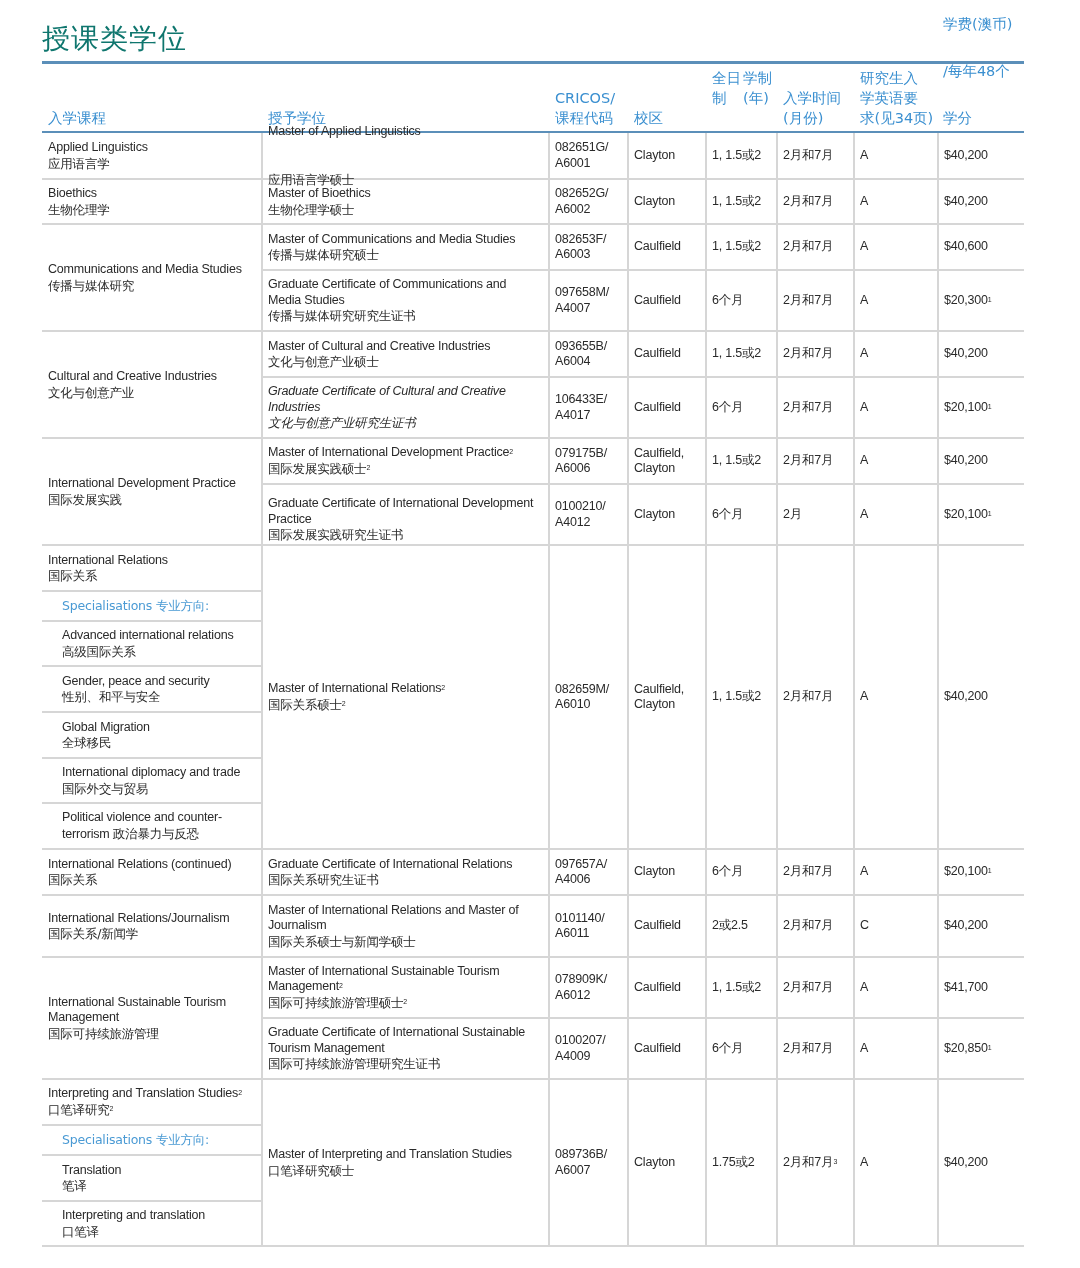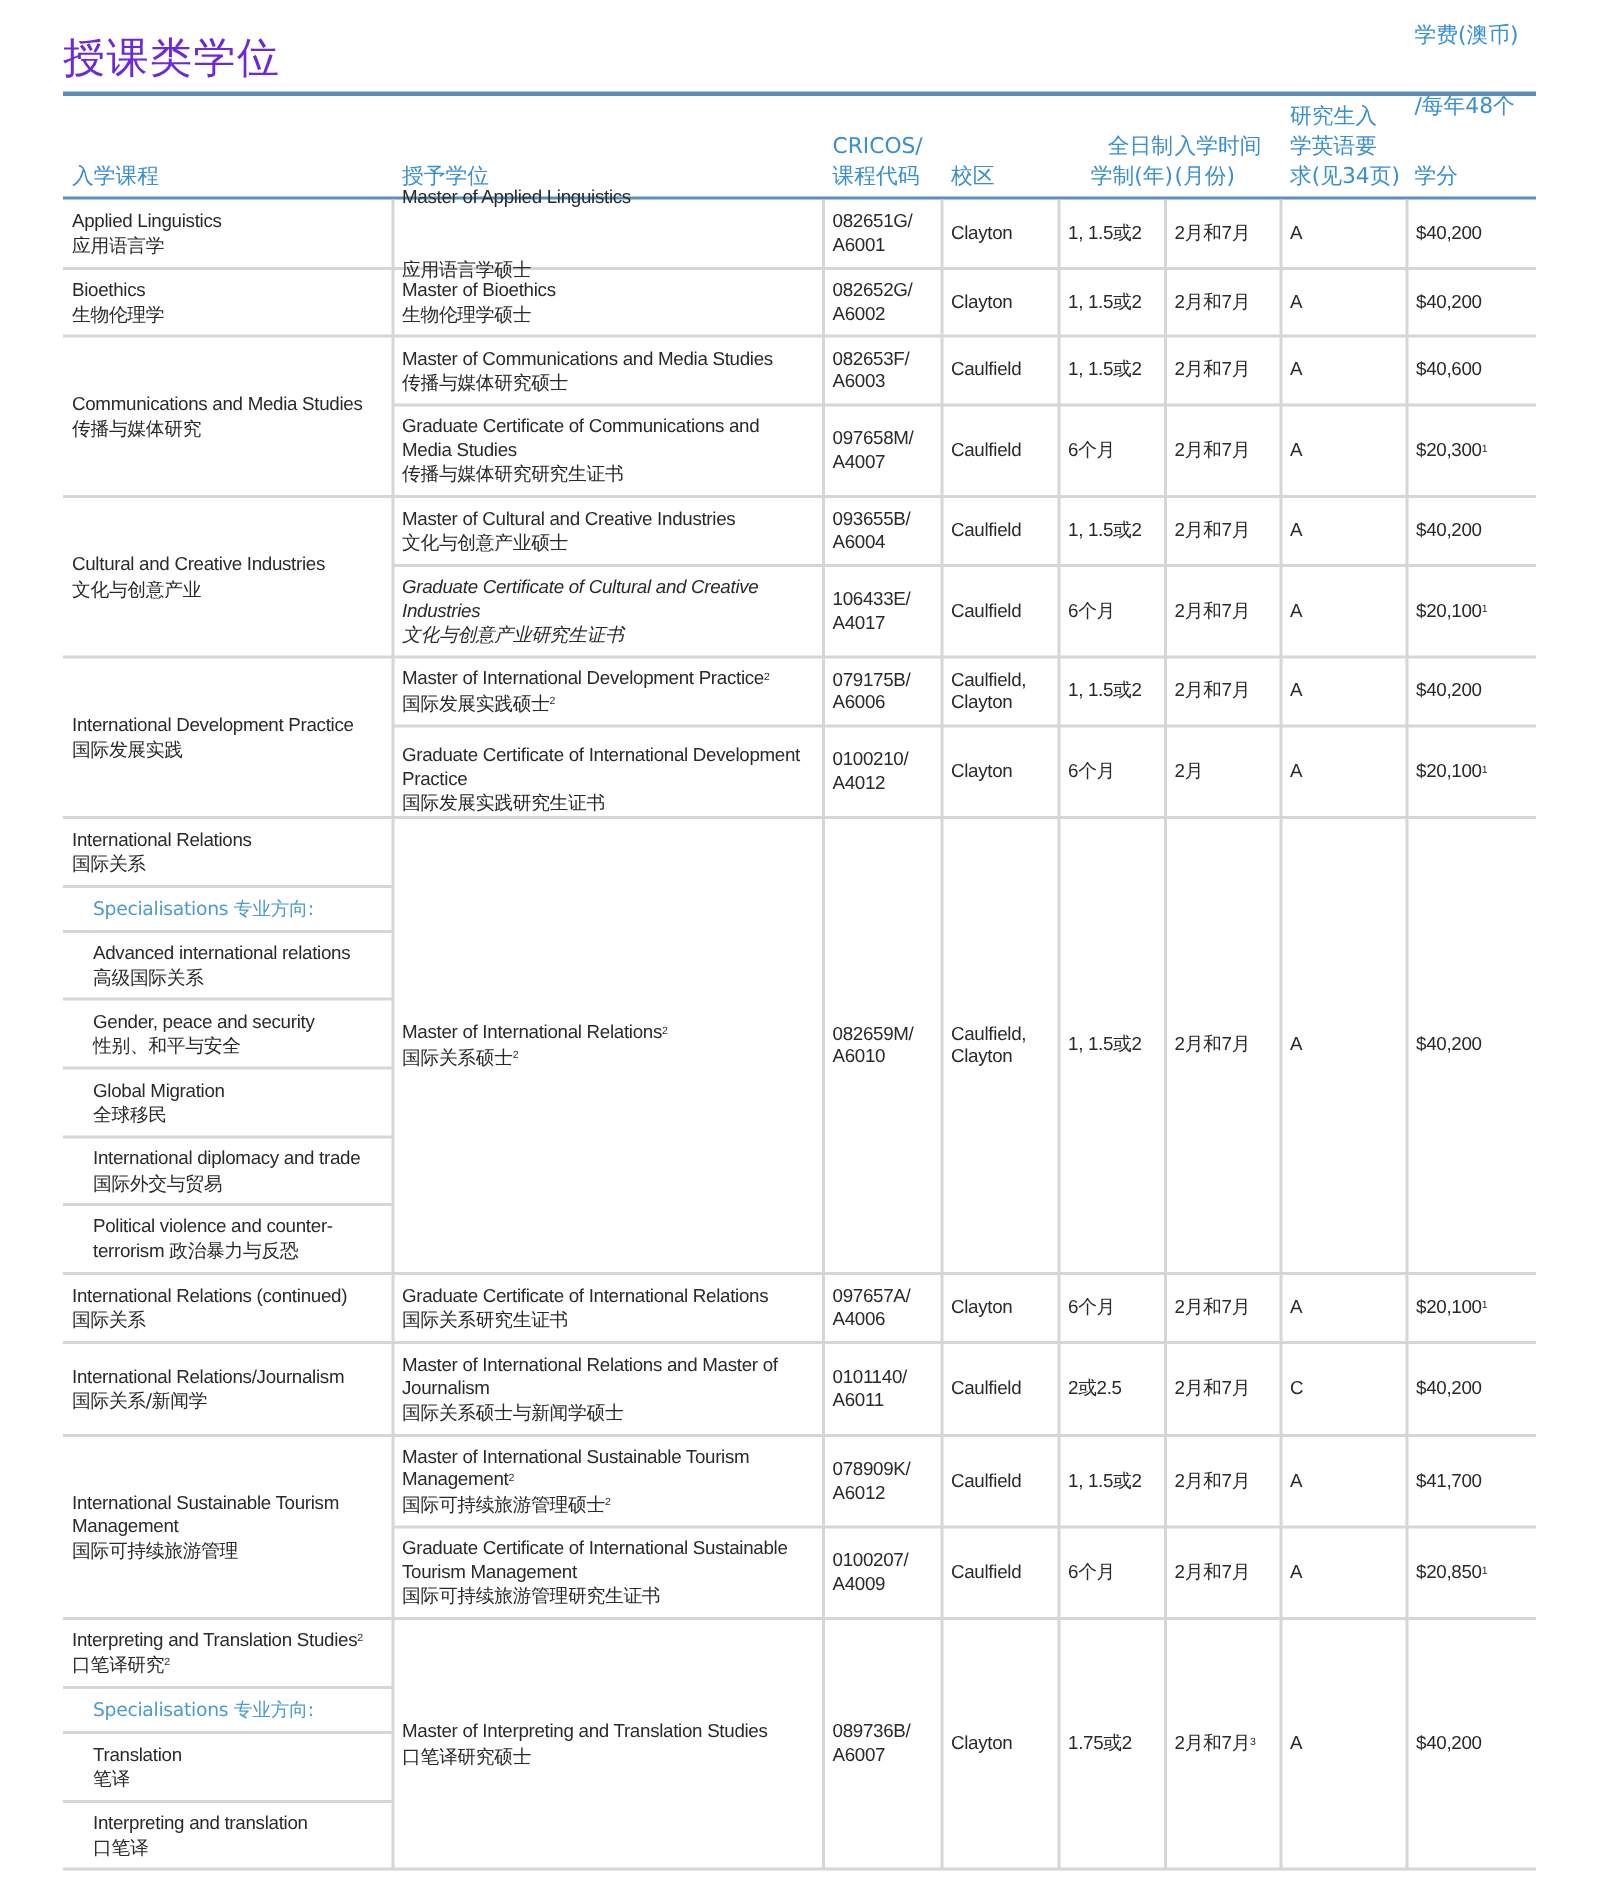--- a/index.html
+++ b/index.html
@@ -1,18 +1,18 @@
 <!DOCTYPE html>
 <html><head>
 <meta charset="utf-8">
 <style>
   * { box-sizing: border-box; margin: 0; padding: 0; }
   html, body { width: 1080px; height: 1268px; background: #ffffff; overflow: hidden; }
   body { font-family: "Liberation Sans", "DejaVu Sans", sans-serif; color: #222; position: relative; }
-  .page-title { position: absolute; left: 42px; top: 20px; font-size: 28px; color: #6d28d9; letter-spacing: 1px; font-family: Liberation Mono, monospace; font-weight: normal; }
+  .page-title { position: absolute; left: 42px; top: 20px; font-size: 28px; color: #0f766e; letter-spacing: 1px; font-family: Liberation Mono, monospace; font-weight: normal; }
   .title-rule { position: absolute; left: 42px; top: 61px; width: 982px; height: 3px; background: #5b8fb9; }
   .hdr { position: absolute; top: 68px; height: 64px; color: #3a8fd0; font-size: 14.5px; line-height: 20px; font-family: "DejaVu Sans", sans-serif; display: flex; align-items: flex-end; padding-bottom: 4px; }
   .hdr-rule { position: absolute; left: 42px; top: 131px; width: 982px; height: 2px; background: #5b8fb9; }
   .cell { position: absolute; font-size: 12.5px; line-height: 15.5px; color: #2a2a2a; display: flex; flex-direction: column; justify-content: center; padding-left: 6px; font-family: "Liberation Sans", sans-serif; letter-spacing: -0.2px; }
   .cell .zh { font-family: "DejaVu Sans", sans-serif; font-size: 12.5px; }
   .cell.indent { padding-left: 20px; }
   .spec { color: #4a9ad4; }
   .hline { position: absolute; height: 2px; background: #d6d6d6; }
   .vline { position: absolute; width: 2px; background: #d6d6d6; }
   sup { font-size: 7px; vertical-align: top; position: relative; top: -1px; }
@@ -24,21 +24,21 @@
 <div class="title-rule"></div>
 
 <div>
   <div class="hdr" style="left:48px;width:210px;">入学课程</div>
   <div class="hdr" style="left:268px;width:270px;">授予学位</div>
   <div class="hdr" style="left:555px;width:70px;flex-direction:column;align-items:flex-start;justify-content:flex-end;">
     <span>CRICOS/</span>
     <span>课程代码</span>
   </div>
   <div class="hdr" style="left:634px;width:70px;">校区</div>
-  <div class="hdr" style="left:712px;width:70px;flex-direction:column;align-items:flex-end;justify-content:flex-end;">
+  <div class="hdr" style="left:712px;width:70px;flex-direction:row;align-items:flex-start;justify-content:flex-end;">
     <span>全日制</span>
     <span>学制(年)</span>
   </div>
   <div class="hdr" style="left:783px;width:72px;flex-direction:column;align-items:flex-start;justify-content:flex-end;">
     <span>入学时间</span>
     <span>(月份)</span>
   </div>
   <div class="hdr" style="left:860px;width:82px;flex-direction:column;align-items:flex-start;justify-content:flex-end;">
     <span>研究生入</span>
     <span>学英语要</span>

